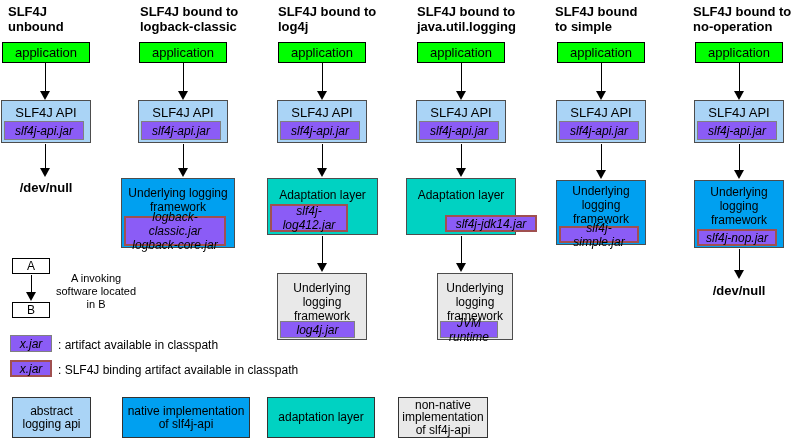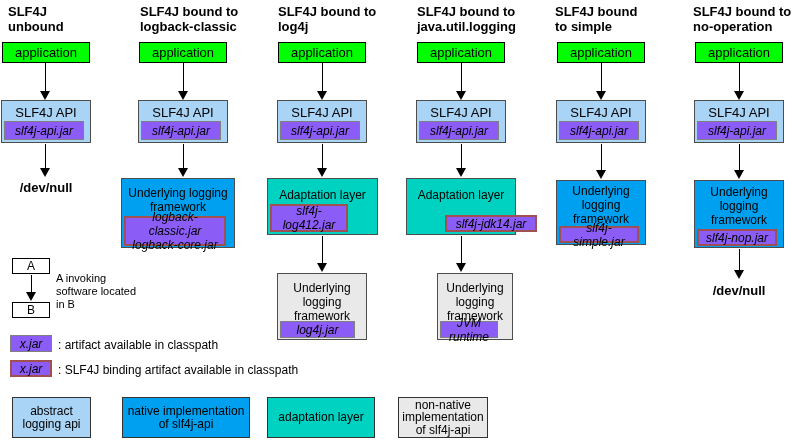--- a/index.html
+++ b/index.html
@@ -152,21 +152,21 @@
 logging
 framework</div>
     <div class="jar binding" style="left:2px; bottom:1px; width:80px; height:17px;">slf4j-nop.jar</div>
   </div>
   <div class="varrow" style="left:734px; top:249px; height:30px;"></div>
   <div class="devnull" style="left:694px; top:283px; width:90px;">/dev/null</div>
 
   <div class="ab-box" style="left:12px; top:258px;">A</div>
   <div class="varrow" style="left:26px; top:275px; height:26px;"></div>
   <div class="ab-box" style="left:12px; top:302px;">B</div>
-  <div class="legend-caption" style="left:56px; top:272px;">A invoking
+  <div class="legend-caption" style="left:56px; top:272px;text-align:center;">A invoking
 software located
 in B</div>
 
   <div class="jar legend-jar" style="left:10px; top:335px;">x.jar</div>
   <div class="legend-line" style="left:58px; top:338px;">: artifact available in classpath</div>
 
   <div class="jar binding legend-jar" style="left:10px; top:360px;">x.jar</div>
   <div class="legend-line" style="left:58px; top:363px;">: SLF4J binding artifact available in classpath</div>
 
   <div class="cat lightblue" style="left:12px; width:79px;">abstract

